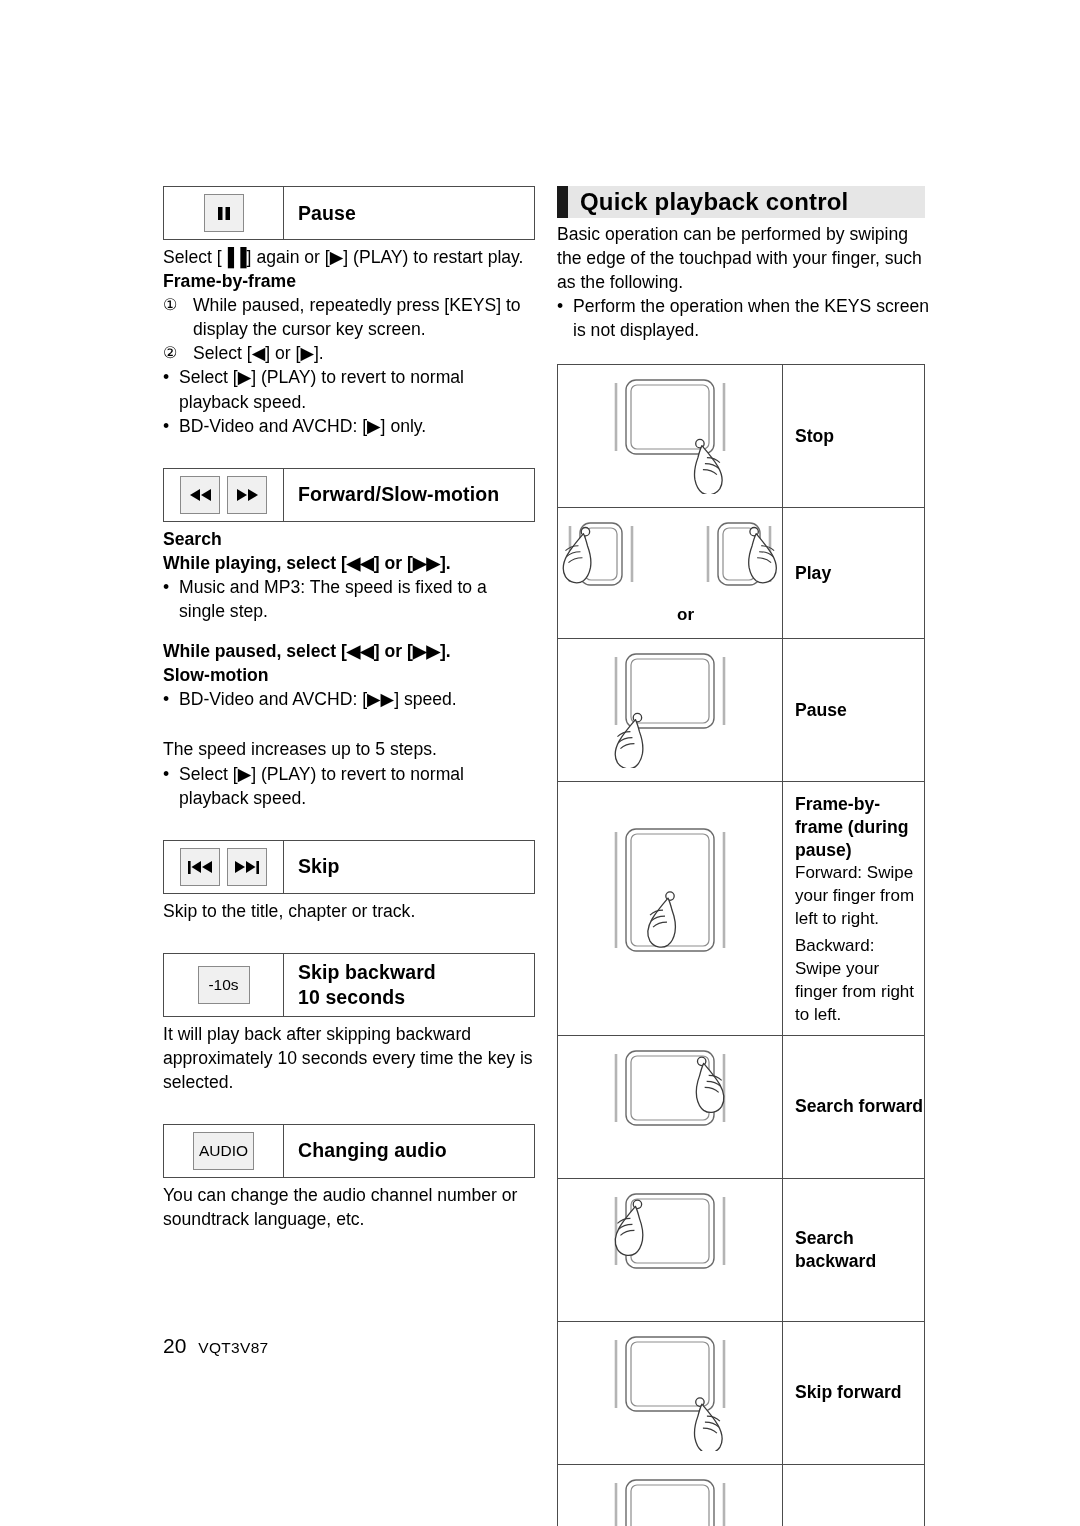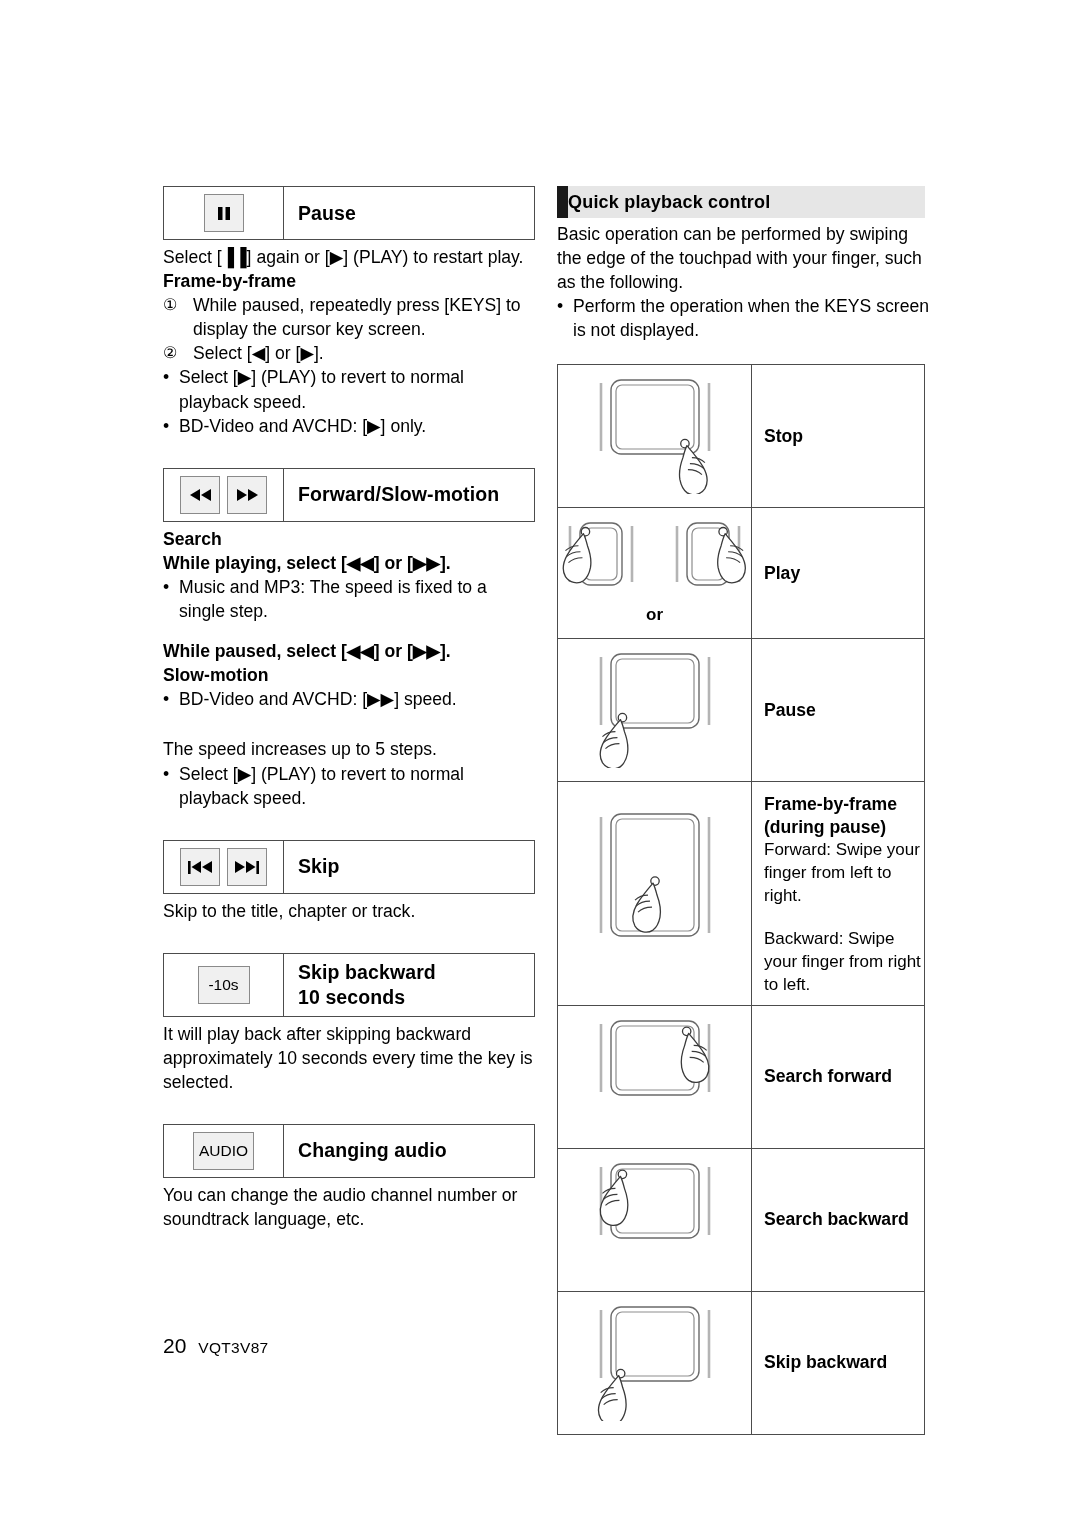--- a/index.html
+++ b/index.html
@@ -94,21 +94,21 @@
     width: 368px;
     height: 32px;
     background: #e6e6e6;
     display: flex;
     align-items: center;
   }
   .hdr .bar {
     width: 11px; height: 32px; background: #1a1a1a; flex: 0 0 11px;
   }
   .hdr .htxt {
-    font-weight: bold; font-size: 18px; 
+    font-weight: bold; font-size: 24px; padding-left: 12px;
     letter-spacing: .2px;
   }
 
   
   .gtable {
     border: 1.5px solid #4c4c4c;
     width: 368px;
     border-collapse: collapse;
     margin-top: 22px;
   }
@@ -129,23 +129,23 @@
     line-height: 1.3;
     vertical-align: middle;
   }
   .gtable td.lab.tall { vertical-align: top; padding-top: 11px; }
   .gtable td.lab .norm {
     font-weight: normal;
     font-size: 17px;
     line-height: 1.35;
     display: block;
   }
-  .gtable td.lab .norm + .norm { margin-top: 20px; }
+  .gtable td.lab .norm + .norm { margin-top: 4px; }
   .pair { display: flex; align-items: flex-end; justify-content: center; gap: 6px; }
-  .pair .orw { font-weight: bold; font-size: 17px; padding-bottom: 4px; }
+  .pair .orw { font-weight: bold; font-size: 17px; padding-bottom: 4px; margin-left: 31px; }
 
   
   .footer {
     position: absolute; left: 163px; top: 1334px;
     display: flex; align-items: baseline; gap: 12px;
   }
   .footer .pg { font-weight: normal; font-size: 21px; }
   .footer .code { font-size: 15.5px; letter-spacing: .3px; }
 </style>
 </head>
@@ -459,20 +459,42 @@
           </tr>
           <tr>
             <td class="pic"><svg width="124" height="120" viewBox="0 0 124 120">
 
     <line x1="8" y1="9" x2="8" y2="77" stroke="#b4b4b4" stroke-width="2.6"></line>
     <line x1="116" y1="9" x2="116" y2="77" stroke="#b4b4b4" stroke-width="2.6"></line>
 
     <rect x="18" y="6" width="88" height="74" rx="10" ry="10" fill="#fff" stroke="#6a6a6a" stroke-width="1.4"></rect>
     <rect x="23" y="11" width="78" height="64" rx="6" ry="6" fill="#fff" stroke="#8d8d8d" stroke-width="1.2"></rect>
 
+    <g transform="translate(91.92,71.12) scale(1,1)">
+      <circle cx="0" cy="0" r="4.2" fill="#fff" stroke="#3a3a3a" stroke-width="1.3"></circle>
+      <path d="M2,2 C8,9 14,16 18,23 C22,30 24,38 20,45 C16,51 8,53 2,49
+               C-2,46 -4,41 -5,36 C-6,30 -5,22 -2,14 C-1,10 0,6 2,2 Z" fill="#fff" stroke="#3a3a3a" stroke-width="1.3" stroke-linejoin="round"></path>
+      <path d="M7,14 C12,14 17,16 20,19" fill="none" stroke="#3a3a3a" stroke-width="1.1"></path>
+      <path d="M5,20 C11,20 16,22 19,25" fill="none" stroke="#3a3a3a" stroke-width="1.1"></path>
+      <path d="M3,26 C9,26 14,28 17,31" fill="none" stroke="#3a3a3a" stroke-width="1.1"></path>
+    </g>
+  </svg></td>
+            <td class="lab">
+              <div>Skip forward</div>
+            </td>
+          </tr>
+          <tr>
+            <td class="pic"><svg width="124" height="120" viewBox="0 0 124 120">
+
+    <line x1="8" y1="9" x2="8" y2="77" stroke="#b4b4b4" stroke-width="2.6"></line>
+    <line x1="116" y1="9" x2="116" y2="77" stroke="#b4b4b4" stroke-width="2.6"></line>
+
+    <rect x="18" y="6" width="88" height="74" rx="10" ry="10" fill="#fff" stroke="#6a6a6a" stroke-width="1.4"></rect>
+    <rect x="23" y="11" width="78" height="64" rx="6" ry="6" fill="#fff" stroke="#8d8d8d" stroke-width="1.2"></rect>
+
     <g transform="translate(27.68,72.60000000000001) scale(-1,1)">
       <circle cx="0" cy="0" r="4.2" fill="#fff" stroke="#3a3a3a" stroke-width="1.3"></circle>
       <path d="M2,2 C8,9 14,16 18,23 C22,30 24,38 20,45 C16,51 8,53 2,49
                C-2,46 -4,41 -5,36 C-6,30 -5,22 -2,14 C-1,10 0,6 2,2 Z" fill="#fff" stroke="#3a3a3a" stroke-width="1.3" stroke-linejoin="round"></path>
       <path d="M7,14 C12,14 17,16 20,19" fill="none" stroke="#3a3a3a" stroke-width="1.1"></path>
       <path d="M5,20 C11,20 16,22 19,25" fill="none" stroke="#3a3a3a" stroke-width="1.1"></path>
       <path d="M3,26 C9,26 14,28 17,31" fill="none" stroke="#3a3a3a" stroke-width="1.1"></path>
     </g>
   </svg></td>
             <td class="lab">

